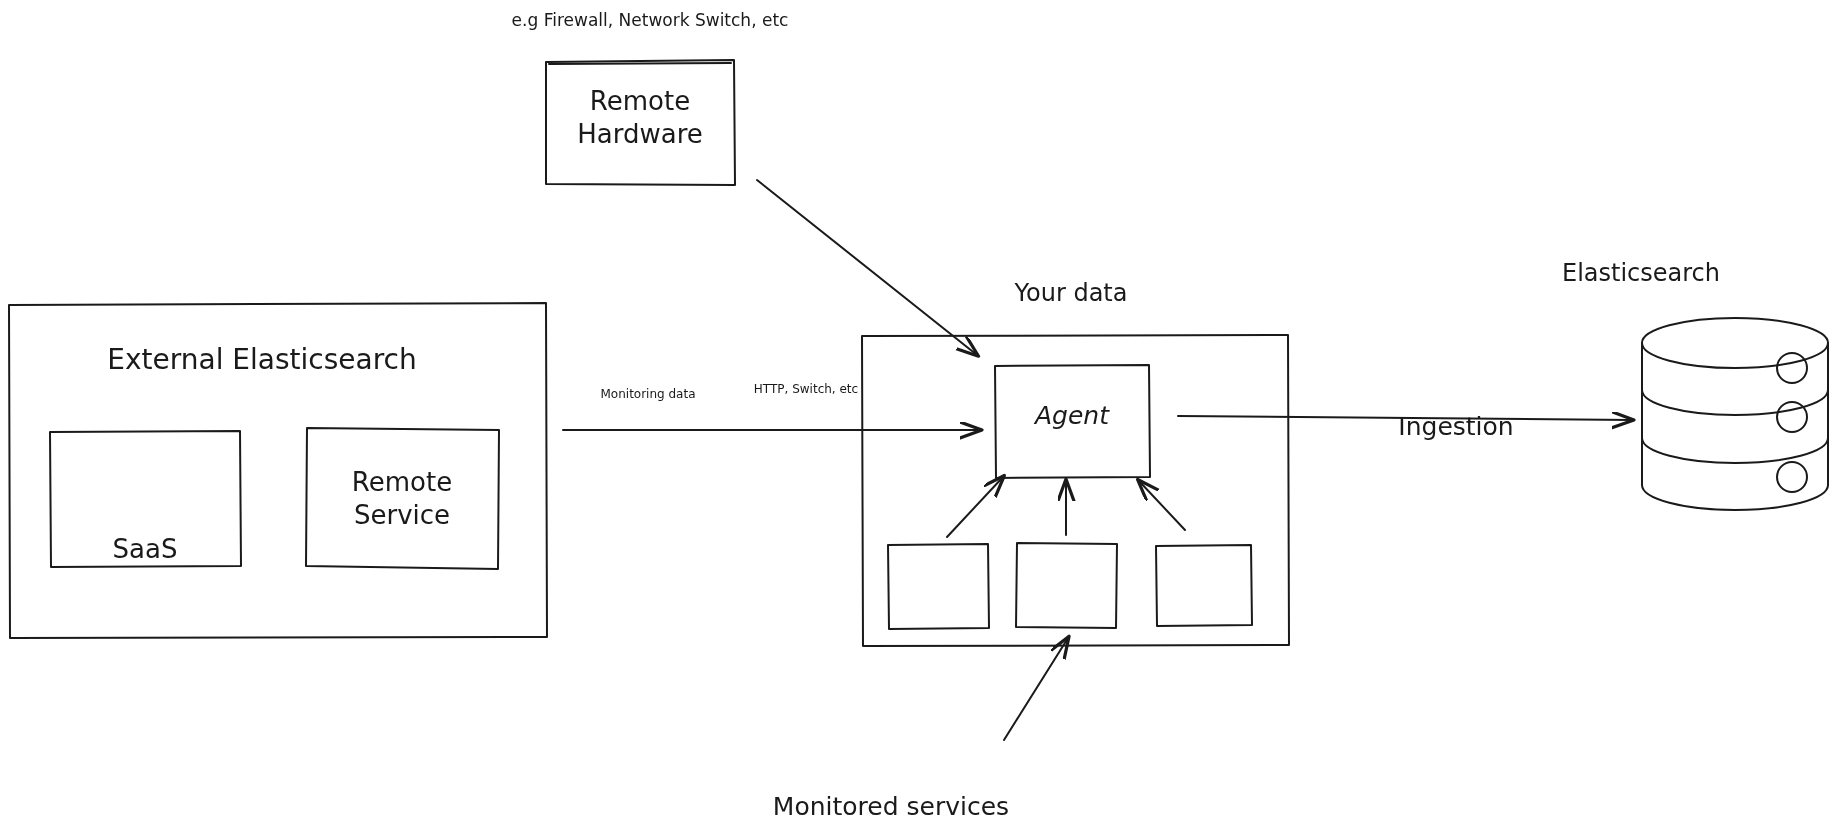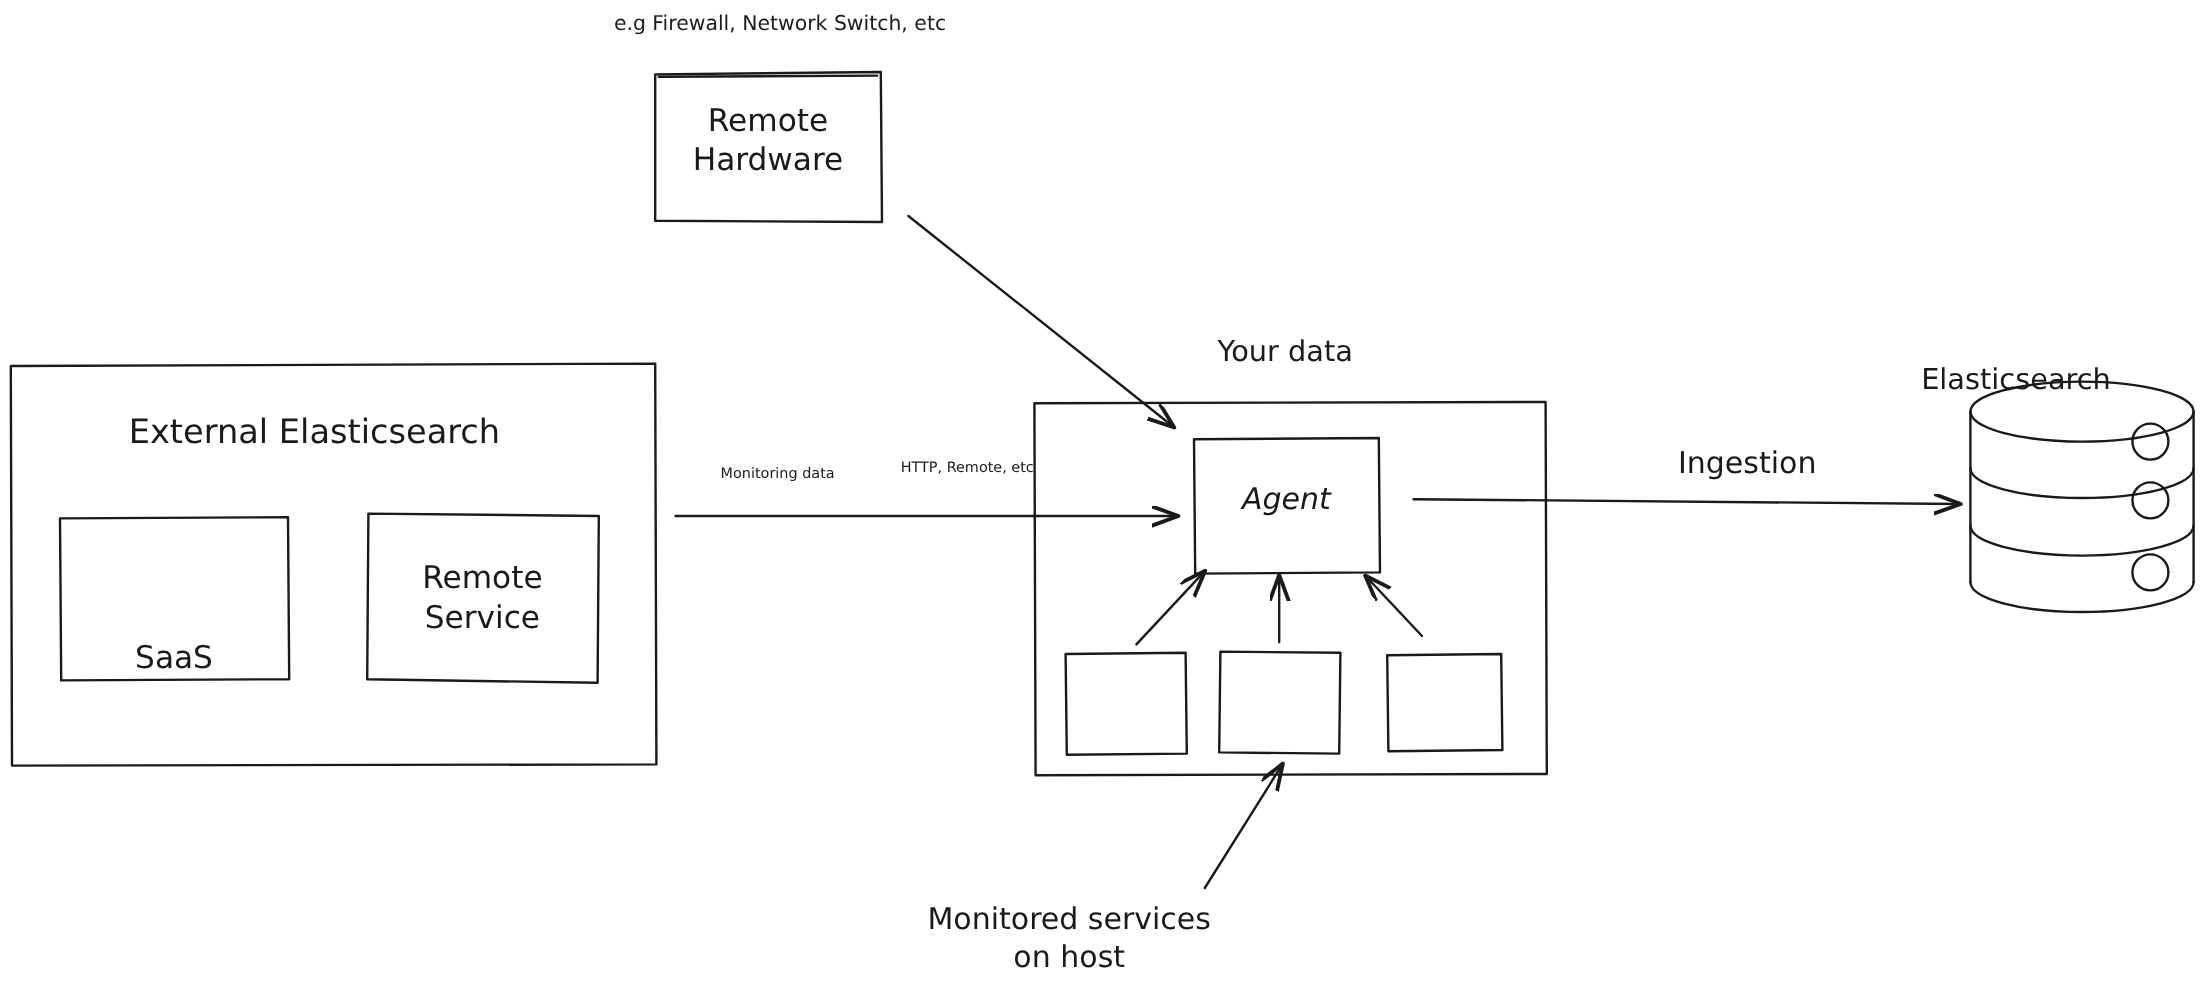--- a/index.html
+++ b/index.html
@@ -31,21 +31,21 @@
     line-height: 1.28;
     pointer-events: auto;
   }
   .t-note   { font-size: 17px; }
   .t-small  { font-size: 12px; }
   .t-box    { font-size: 26px; }
   .t-region { font-size: 28px; }
   .t-host   { font-size: 24px; }
   .t-agent  { font-size: 25px; font-style: italic; }
   .t-es     { font-size: 24px; }
-  .t-cap    { font-size: 25px; }
+  .t-cap    { font-size: 25px; margin-top: 41px; }
   .center-x { transform: translateX(-50%); }
 </style>
 </head>
 <body>
 
 <div id="canvas">
 
   <svg class="layer" viewBox="0 0 1836 824">
     <defs>
       <marker id="arrowhead" markerWidth="12" markerHeight="12" refX="10" refY="4" orient="auto">
@@ -140,23 +140,23 @@
 
   <div class="lbl t-box center-x" style="left:145px; top:485px;margin-top:48px;">SaaS</div>
 
   <div class="lbl t-box center-x" style="left:402px; top:466px;">Remote
 Service</div>
 
   <div class="lbl t-host center-x" style="left:1071px; top:278px;">Your data</div>
 
   <div class="lbl t-agent center-x" style="left:1072px; top:400px;">Agent</div>
 
-  <div class="lbl t-es center-x" style="left:1680px; top:258px;margin-top:43px;">Elasticsearch</div>
+  <div class="lbl t-es center-x" style="left:1641px; top:258px;">Elasticsearch</div>
 
-  <div class="lbl t-small center-x" style="left:806px; top:382px;">HTTP, Remote, etc</div>
+  <div class="lbl t-small center-x" style="left:806px; top:382px;">HTTP, Switch, etc</div>
 
   <div class="lbl t-small center-x" style="left:648px; top:387px;">Monitoring data</div>
 
   <div class="lbl t-cap center-x" style="left:1456px; top:370px;">Ingestion</div>
 
   <div class="lbl t-cap center-x" style="left:891px; top:750px;">Monitored services
 on host</div>
 
 </div>
 

